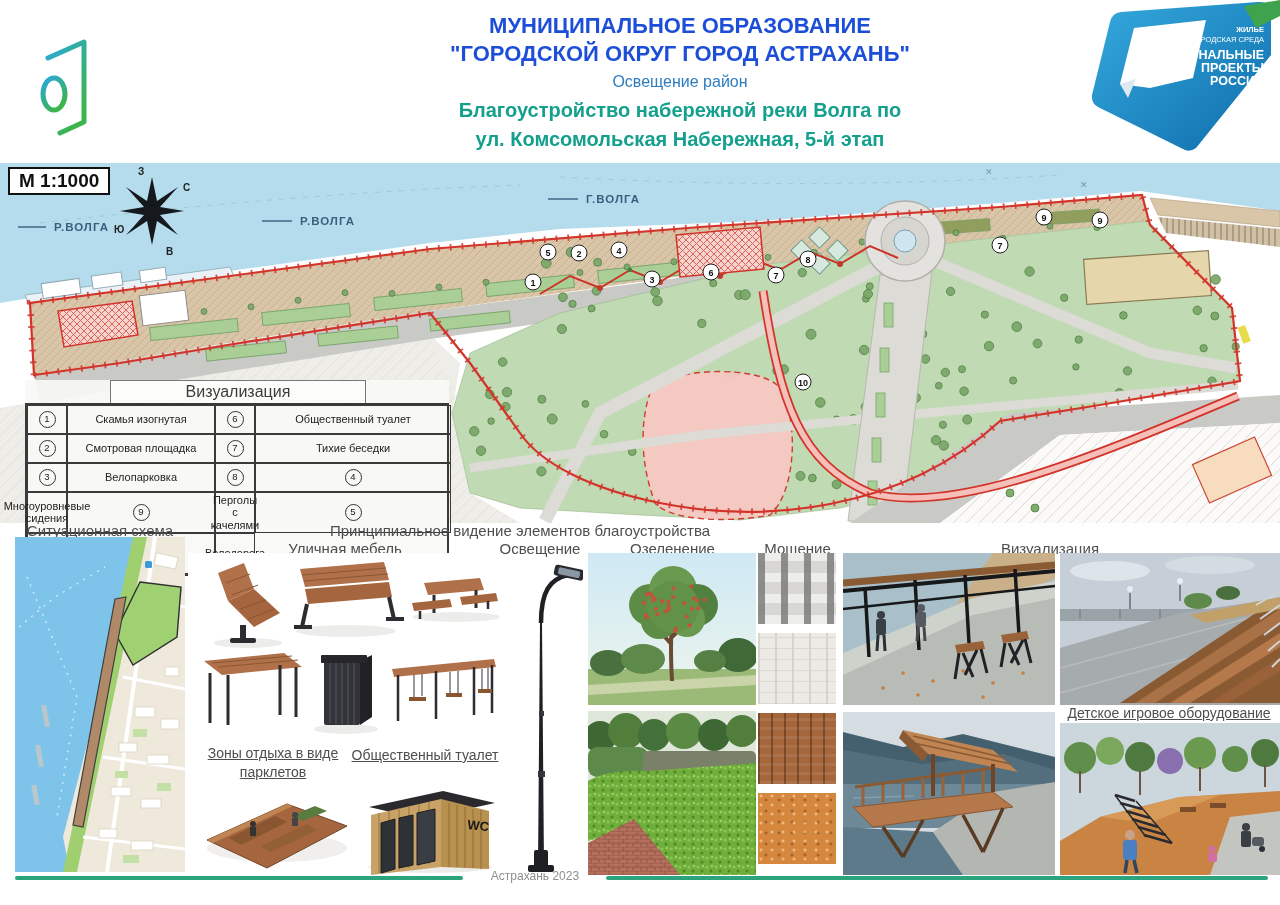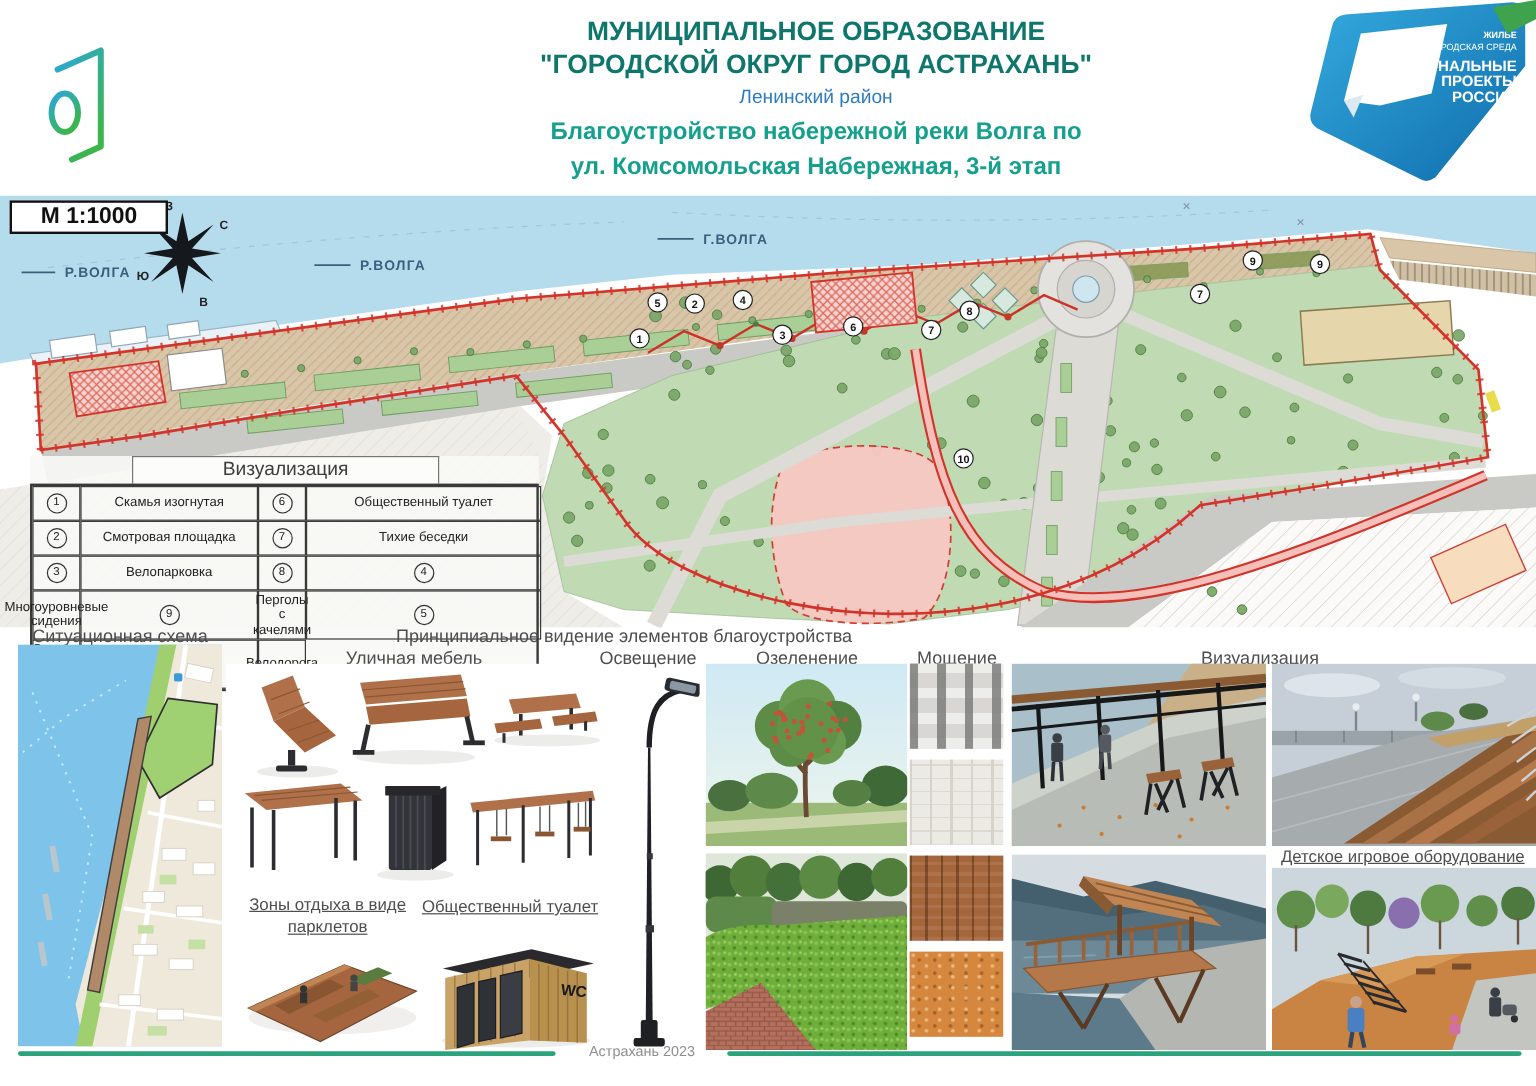--- a/index.html
+++ b/index.html
@@ -5,28 +5,28 @@
   html,body{margin:0;padding:0;background:#e8e8e8;}
   .poster{position:relative;width:1280px;height:905px;background:#ffffff;
     font-family:"Liberation Sans",sans-serif;overflow:hidden;}
   .abs{position:absolute;}
 
   
   .fkgs-text{position:absolute;left:100px;top:40px;width:200px;line-height:25px;
     font-size:16.5px;letter-spacing:.6px;color:#8d939b;font-weight:600;}
   .fkgs-text .l3{color:#3e444c;font-weight:bold;}
   .title-block{position:absolute;left:285px;top:12px;width:790px;text-align:center;}
-  .title-block .t1{font-size:22px;font-weight:bold;color:#0f766e;line-height:28px;}
+  .title-block .t1{font-size:22px;font-weight:bold;color:#1d4ed8;line-height:28px;}
   .title-block .t3{font-size:16px;color:#2e7cc0;line-height:28px;}
   .title-block .t4{font-size:20px;font-weight:bold;color:#14a08d;line-height:29px;}
 
   
   .plan{position:absolute;left:0;top:163px;width:1280px;height:360px;}
   .scale-box{position:absolute;left:8px;top:4px;background:#fff;border:2px solid #111;
-    padding:1px 24px;font-size:19px;font-weight:bold;color:#111;}
+    padding:1px 9px;font-size:19px;font-weight:bold;color:#111;}
   .marker{position:absolute;width:15px;height:15px;border-radius:50%;background:#fff;
     border:1.2px solid #222;color:#111;font-size:9px;font-weight:bold;display:flex;
     align-items:center;justify-content:center;transform:translate(-50%,-50%);}
 
   
   .legend{position:absolute;left:25px;top:217px;width:424px;background:rgba(248,248,246,.9);}
   .legend-title{text-align:center;font-size:16px;color:#3c3c3c;padding:2px 0;
     background:rgba(252,252,250,.92);border:1px solid #777;border-bottom:none;width:60%;margin-left:20%;}
   .legend-grid{display:grid;grid-template-columns:40px 148px 40px 196px;border:2px solid #3a3a3a;}
   .lg-num,.lg-label{border:1px solid #3a3a3a;display:flex;align-items:center;justify-content:center;
@@ -75,23 +75,23 @@
       </linearGradient>
     </defs>
     <path d="M24,28 L60,12 L60,92 L36,103" fill="none" stroke="url(#g1)" stroke-width="5" stroke-linejoin="round" stroke-linecap="round"></path>
     <ellipse cx="30" cy="64" rx="11" ry="16" fill="none" stroke="url(#g1)" stroke-width="5"></ellipse>
     <path d="M30,34 L30,101" fill="none" stroke="url(#g1)" stroke-width="5" stroke-linecap="round"></path>
   </svg>
 
   <div class="title-block">
     <div class="t1">МУНИЦИПАЛЬНОЕ ОБРАЗОВАНИЕ</div>
     <div class="t1">"ГОРОДСКОЙ ОКРУГ ГОРОД АСТРАХАНЬ"</div>
-    <div class="t3">Ленинский район</div>
+    <div class="t3">Освещение район</div>
     <div class="t4">Благоустройство набережной реки Волга по</div>
-    <div class="t4">ул. Комсомольская Набережная, 3-й этап</div>
+    <div class="t4">ул. Комсомольская Набережная, 5-й этап</div>
   </div>
 
   <svg class="abs" style="left:1058px;top:0" width="222" height="152" viewBox="0 0 222 152">
     <defs>
       <linearGradient id="npg" x1="0" y1="0" x2="1" y2="1">
         <stop offset="0" stop-color="#35aade"></stop>
           <stop offset="1" stop-color="#0e6cab"></stop>
       </linearGradient>
     </defs>
     <path d="M52,22 Q54,13 63,12 L200,2 Q211,1 213,11 L213,55 L138,148 Q131,153 125,149 L40,107 Q33,103 34,95 Z" fill="url(#npg)"></path>

